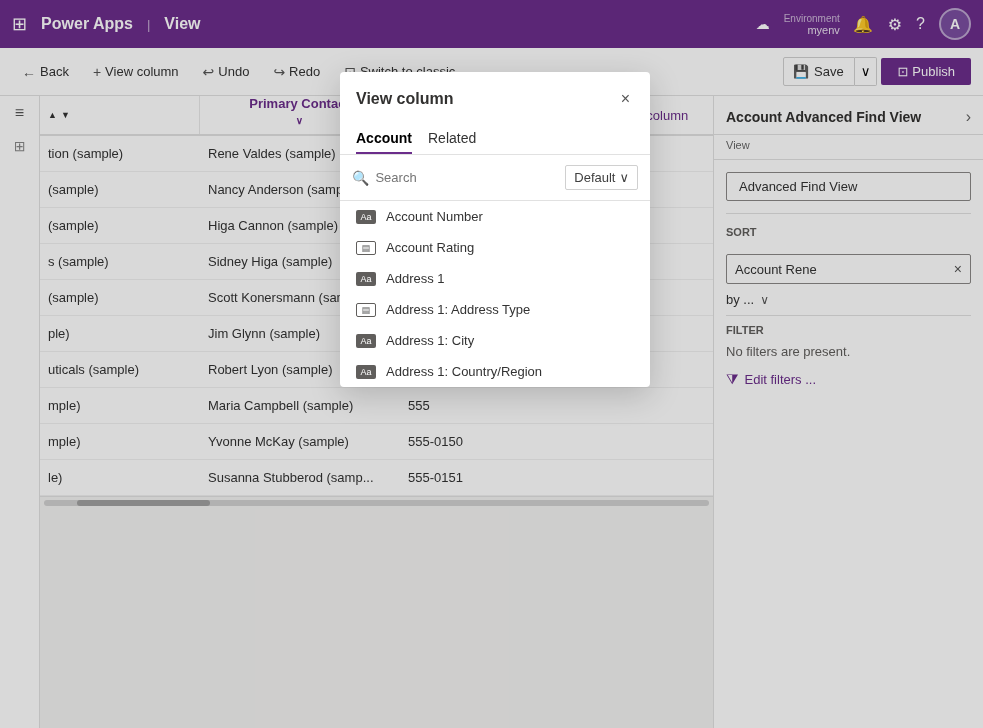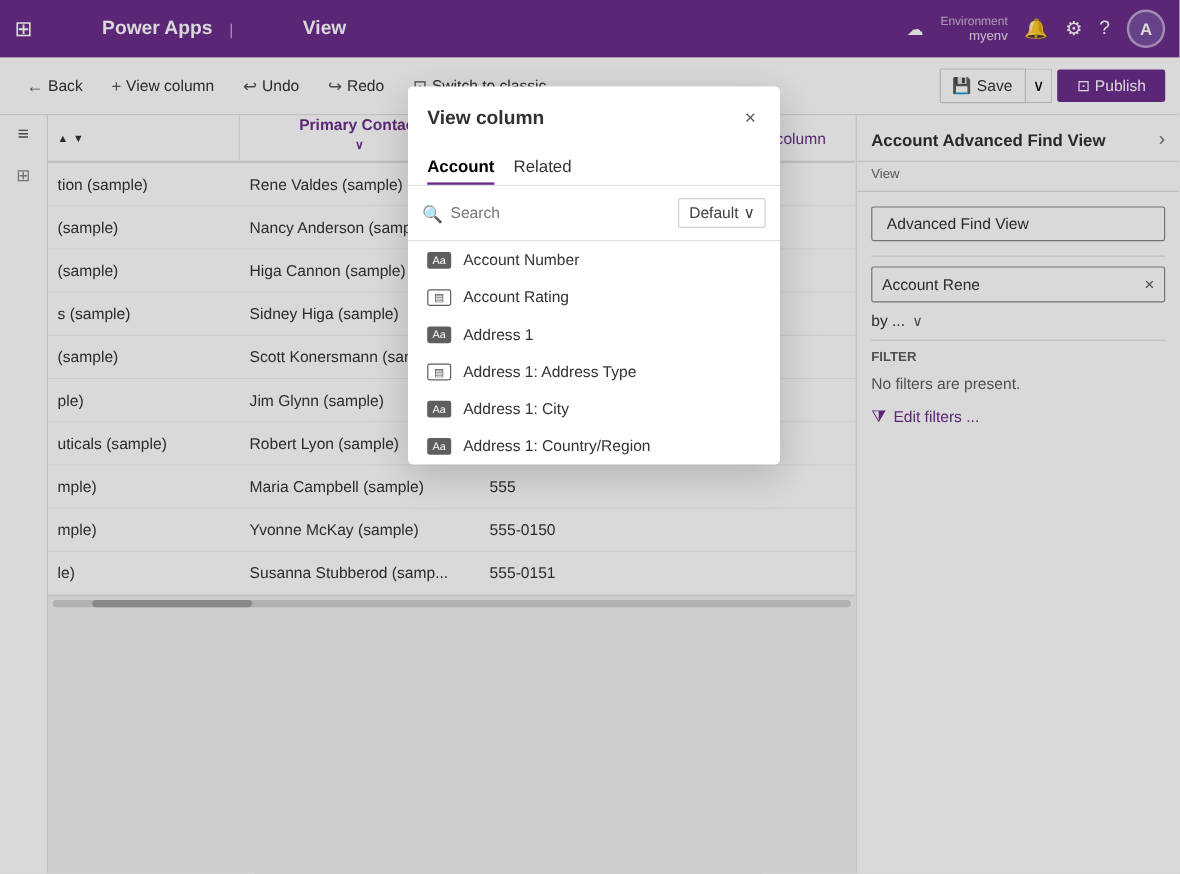--- a/index.html
+++ b/index.html
@@ -9,21 +9,21 @@
     .topbar {
       background: #6b2d8b;
       color: white;
       height: 48px;
       display: flex;
       align-items: center;
       padding: 0 12px;
       gap: 10px;
     }
     .topbar-grid-icon { color: white; font-size: 18px; margin-right: 4px; }
-    .topbar-title { font-size: 16px; font-weight: 600; color: white; margin-left: 44px; }
+    .topbar-title { font-size: 16px; font-weight: 600; color: white; }
     .topbar-separator { color: rgba(255,255,255,0.6); margin: 0 4px; }
     .topbar-spacer { flex: 1; }
     .topbar-right { display: flex; align-items: center; gap: 14px; }
     .topbar-env { display: flex; flex-direction: column; align-items: flex-end; font-size: 11px; color: rgba(255,255,255,0.85); }
     .topbar-env span:first-child { font-size: 10px; color: rgba(255,255,255,0.65); }
     .topbar-icon { color: white; font-size: 16px; cursor: pointer; }
     .topbar-avatar {
       width: 32px; height: 32px; border-radius: 50%;
       background: #7b4ea0; color: white; display: flex; align-items: center; justify-content: center;
       font-weight: 600; font-size: 14px; border: 2px solid rgba(255,255,255,0.5); cursor: pointer;
@@ -345,20 +345,23 @@
       <span class="right-panel-chevron">›</span>
     </div>
     <div class="right-panel-subtitle">View</div>
 
     <div class="right-panel-section">
       <input class="view-name-input" type="text" value="Advanced Find View" style="">
     </div>
 
     <div class="right-panel-divider"></div>
 
+    <div class="right-panel-section" style="padding-bottom:0;">
+      <div class="right-panel-section-title">Sort</div>
+    </div>
     <div class="column-chip">
       <span class="column-chip-name">Account Rene</span>
       <span class="column-chip-x">×</span>
     </div>
     <div class="sort-by-row">
       <span>by ...</span>
       <span class="sort-chevron">∨</span>
     </div>
 
     <div class="right-panel-divider"></div>

